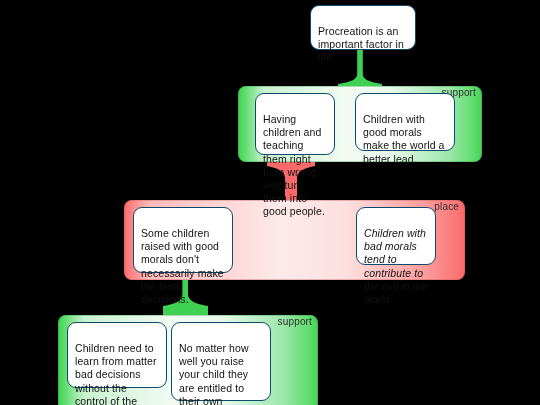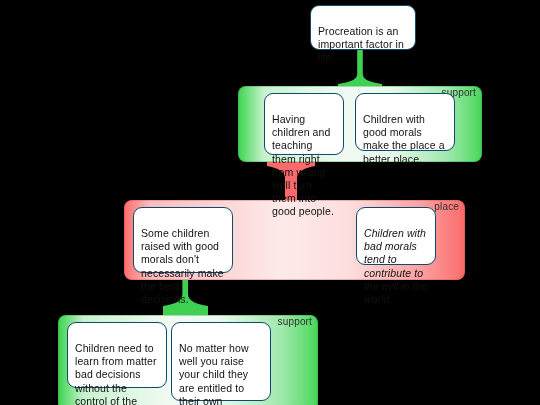--- a/index.html
+++ b/index.html
@@ -81,22 +81,22 @@
 
   <div class="conn" style="left:330px;top:50px;width:60px;height:38px;">
     <svg width="60" height="38" viewBox="0 0 60 38">
       <path d="M27.2,0 L32.8,0 L32.8,24 C32.8,30 40,32 52,34 L52,38 L8,38 L8,34 C20,32 27.2,30 27.2,24 Z" fill="#3fd152"></path>
     </svg>
   </div>
 
   <div class="group support" style="left:238px;top:86px;width:244px;height:76px;">
     <div class="group-label">support</div>
   </div>
-  <div class="card" style="left:264px;top:93px;width:80px;height:62px;">Having children and teaching them right from wrong well turn them into good people.</div>
-  <div class="card" style="left:355px;top:93px;width:100px;height:58px;">Children with good morals make the place a better place.</div>
+  <div class="card" style="left:255px;top:93px;width:80px;height:62px;">Having children and teaching them right from wrong well turn them into good people.</div>
+  <div class="card" style="left:355px;top:93px;width:100px;height:58px;">Children with good morals make the world a better lead.</div>
 
   <div class="conn" style="left:265px;top:162px;width:52px;height:40px;">
     <svg width="52" height="40" viewBox="0 0 52 40">
       <path d="M20,40 L32,40 L32,16 C32,9 40,6 50,4 L50,0 L2,0 L2,4 C12,6 20,9 20,16 Z" fill="#fb6a6a"></path>
     </svg>
   </div>
 
   <div class="group oppose" style="left:124px;top:200px;width:341px;height:80px;">
     <div class="group-label">place</div>
   </div>

